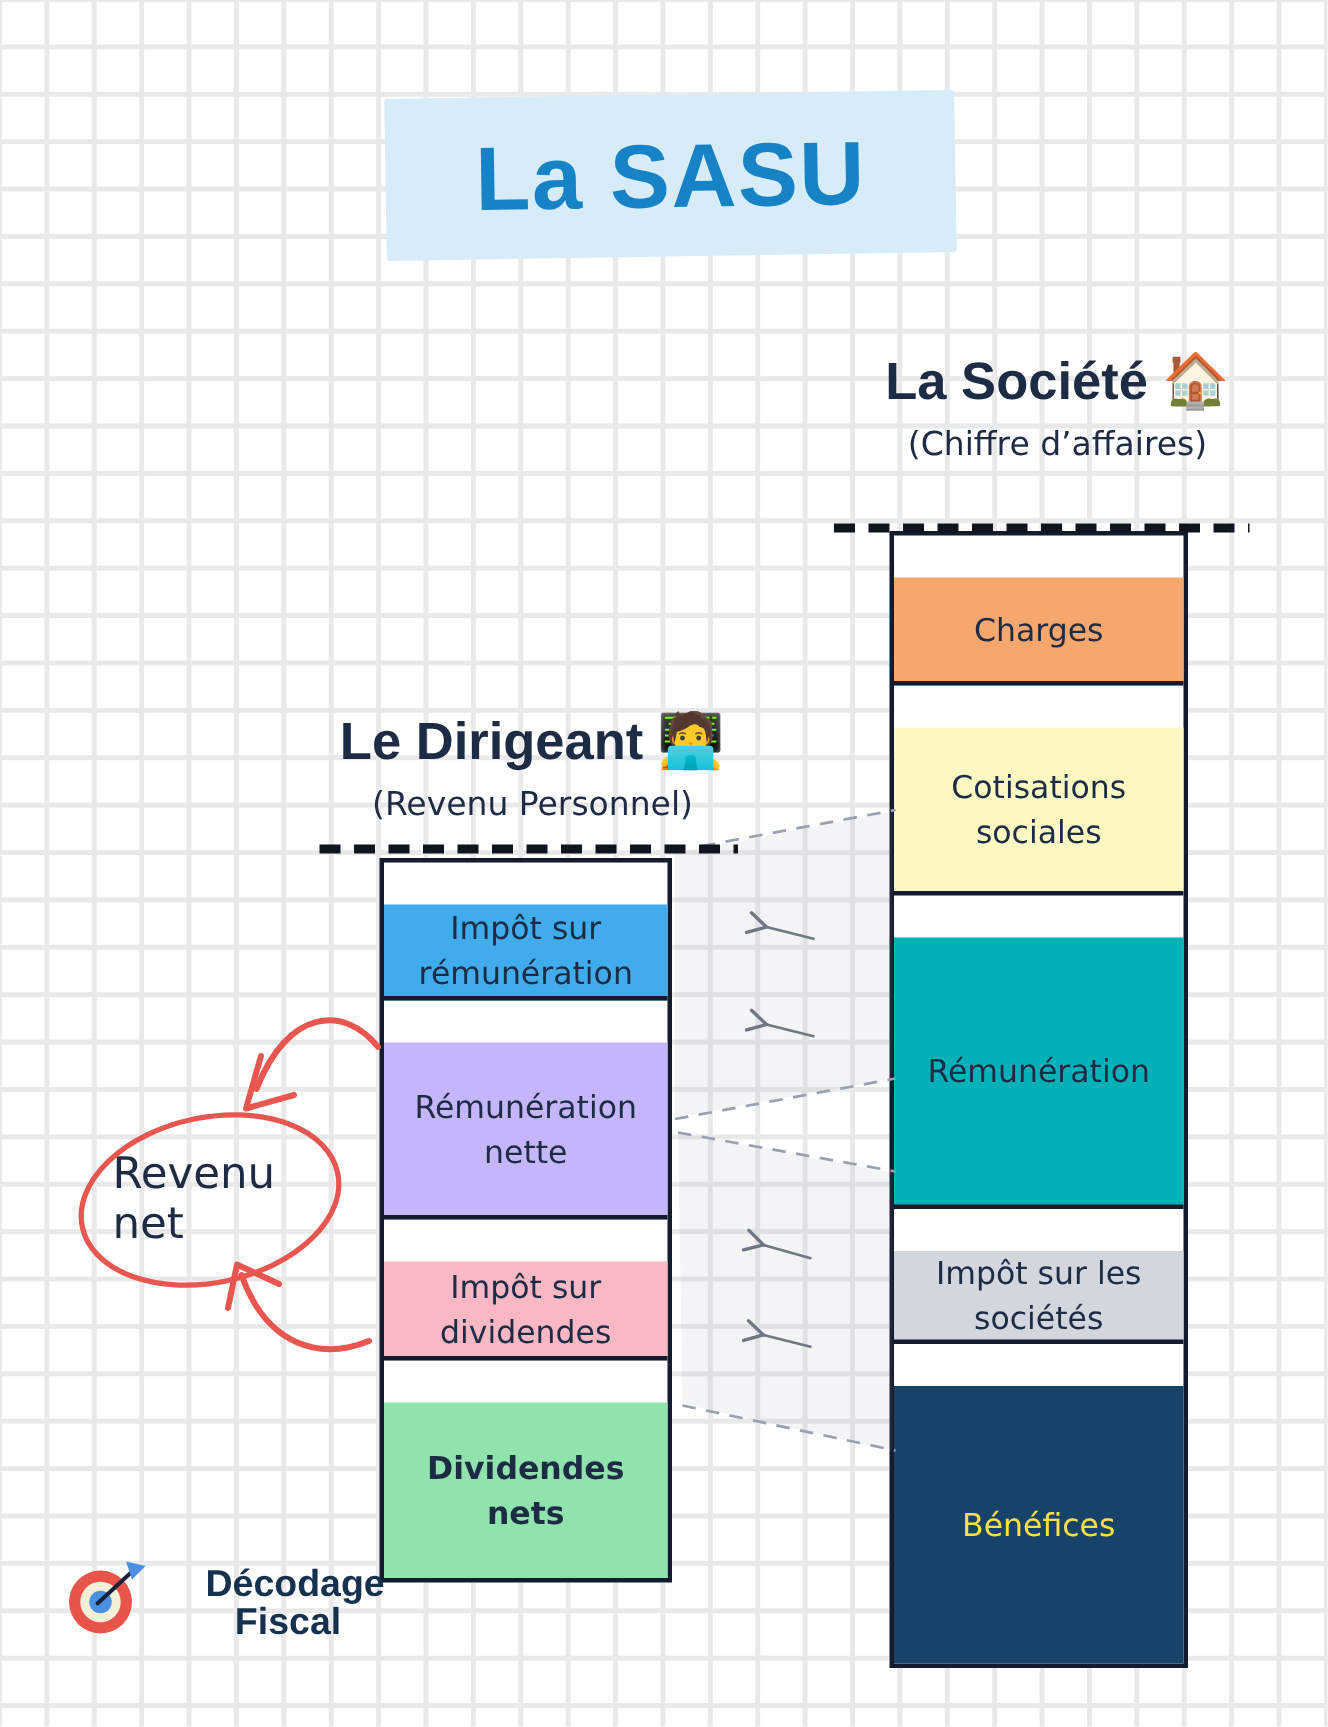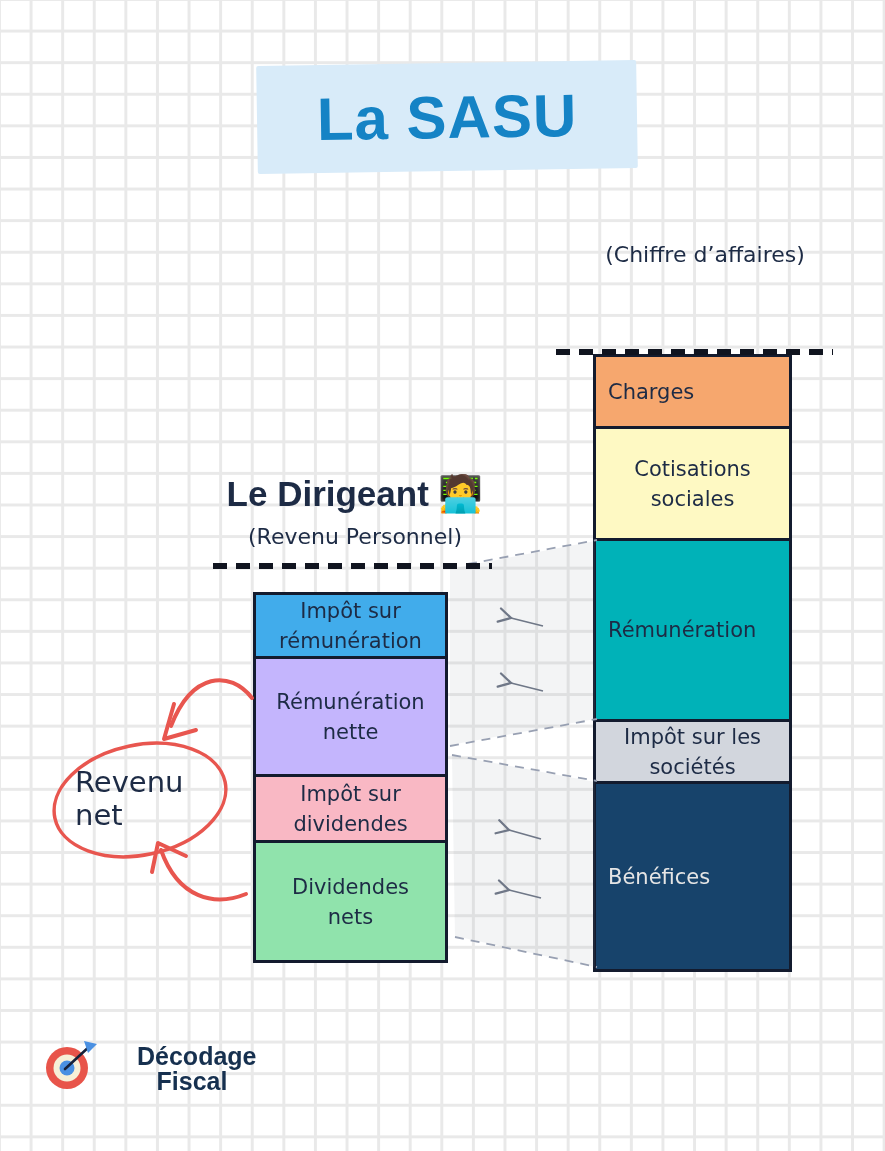--- a/index.html
+++ b/index.html
@@ -34,32 +34,32 @@
   }
   .company-heading{left:545px;top:233px;width:320px;}
   .director-heading{left:195px;top:473px;width:320px;}
 
   .bar{
     position:absolute;z-index:2;
     border:3px solid #131b2e;background:#fff;
     display:flex;flex-direction:column;
   }
   .company-bar{left:593px;top:354px;width:193px;}
-  .director-bar{left:253px;top:592px;width:189px;}
+  .director-bar{left:253px;top:572px;width:189px;}
   .seg{
-    display:flex;align-items:center;justify-content:flex-start;
-    border-bottom:3px solid #131b2e;box-sizing:content-box;
+    display:flex;align-items:center;justify-content:center;
+    border-bottom:3px solid #131b2e;box-sizing:content-box;margin-top:28px;
   }
   .seg:last-child{border-bottom:none;}
   .seg span{
     font-family:"DejaVu Sans",sans-serif;
     font-size:21px;line-height:30px;text-align:center;
     padding:0 12px;
   }
-  .seg.light-text span{color:#e5e5e5;}
+  .seg.light-text span{color:#fde047;}
 
   .annotation-text{
     position:absolute;left:75px;top:766px;width:132px;z-index:2;
     font-family:"DejaVu Sans",sans-serif;font-size:29px;line-height:33px;
     text-align:left;
   }
 
   .logo-text{
     position:absolute;left:92px;top:1044px;width:110px;z-index:2;
     font-size:25px;line-height:25px;font-weight:800;color:#16304f;
@@ -70,20 +70,24 @@
 </head>
 <body>
 
 <div class="canvas">
 
   <div class="title-box" style="background-color: rgb(216, 235, 249);">
     <div class="title-text" style="color: rgb(21, 131, 197);">La SASU</div>
   </div>
 
   <div class="heading-block company-heading">
+    <div class="hd">
+      <span>La Société</span>
+      <span class="emoji">🏠</span>
+    </div>
     <div class="sub">(Chiffre d’affaires)</div>
   </div>
 
   <div class="heading-block director-heading">
     <div class="hd">
       <span>Le Dirigeant</span>
       <span class="emoji">🧑‍💻</span>
     </div>
     <div class="sub">(Revenu Personnel)</div>
   </div>
@@ -109,21 +113,21 @@
   <div class="bar director-bar">
     <div class="seg" style="height: 61px; background-color: rgb(65, 172, 235);">
       <span>Impôt sur rémunération</span>
       </div>
     <div class="seg" style="height: 115px; background-color: #c4b5fd;">
       <span>Rémunération nette</span>
       </div>
     <div class="seg" style="height: 63px; background-color: rgb(249, 184, 196);">
       <span>Impôt sur dividendes</span>
       </div>
-    <div class="seg" style="height: 117px; background-color: rgb(144, 227, 172);">
+    <div class="seg" style="height: 117px; background-color: rgb(144, 227, 172); font-weight: bold;">
       <span>Dividendes nets</span>
       </div>
   </div>
 
   <div class="annotation-text" style="color: rgb(29, 43, 69);">Revenu net</div>
 
   <div class="logo-text">
     <div>Décodage</div>
     <div>Fiscal</div>
   </div>

